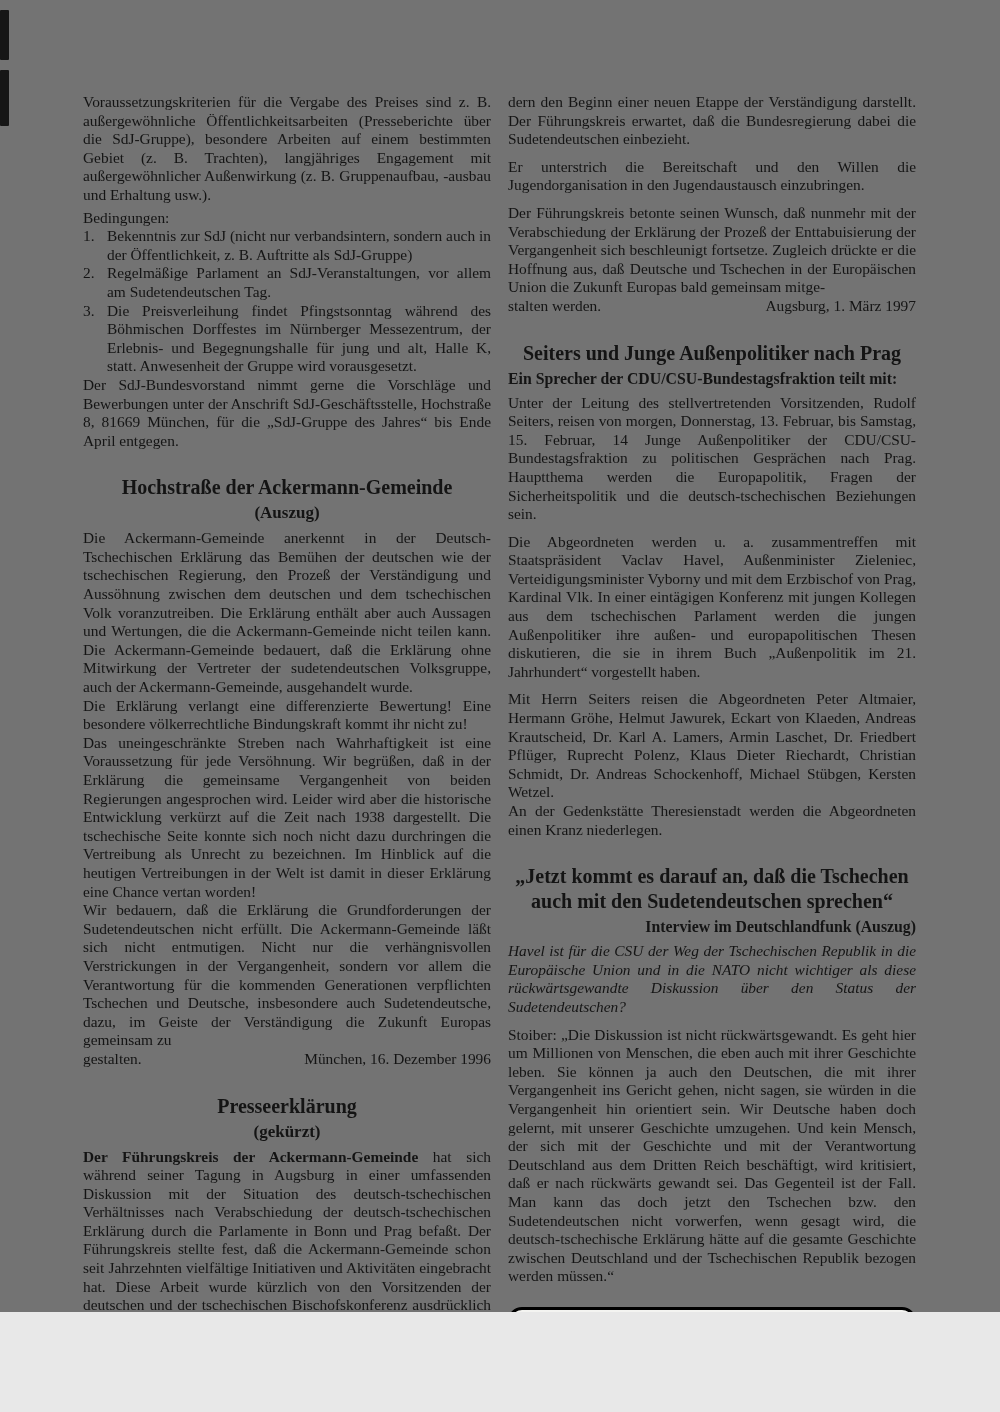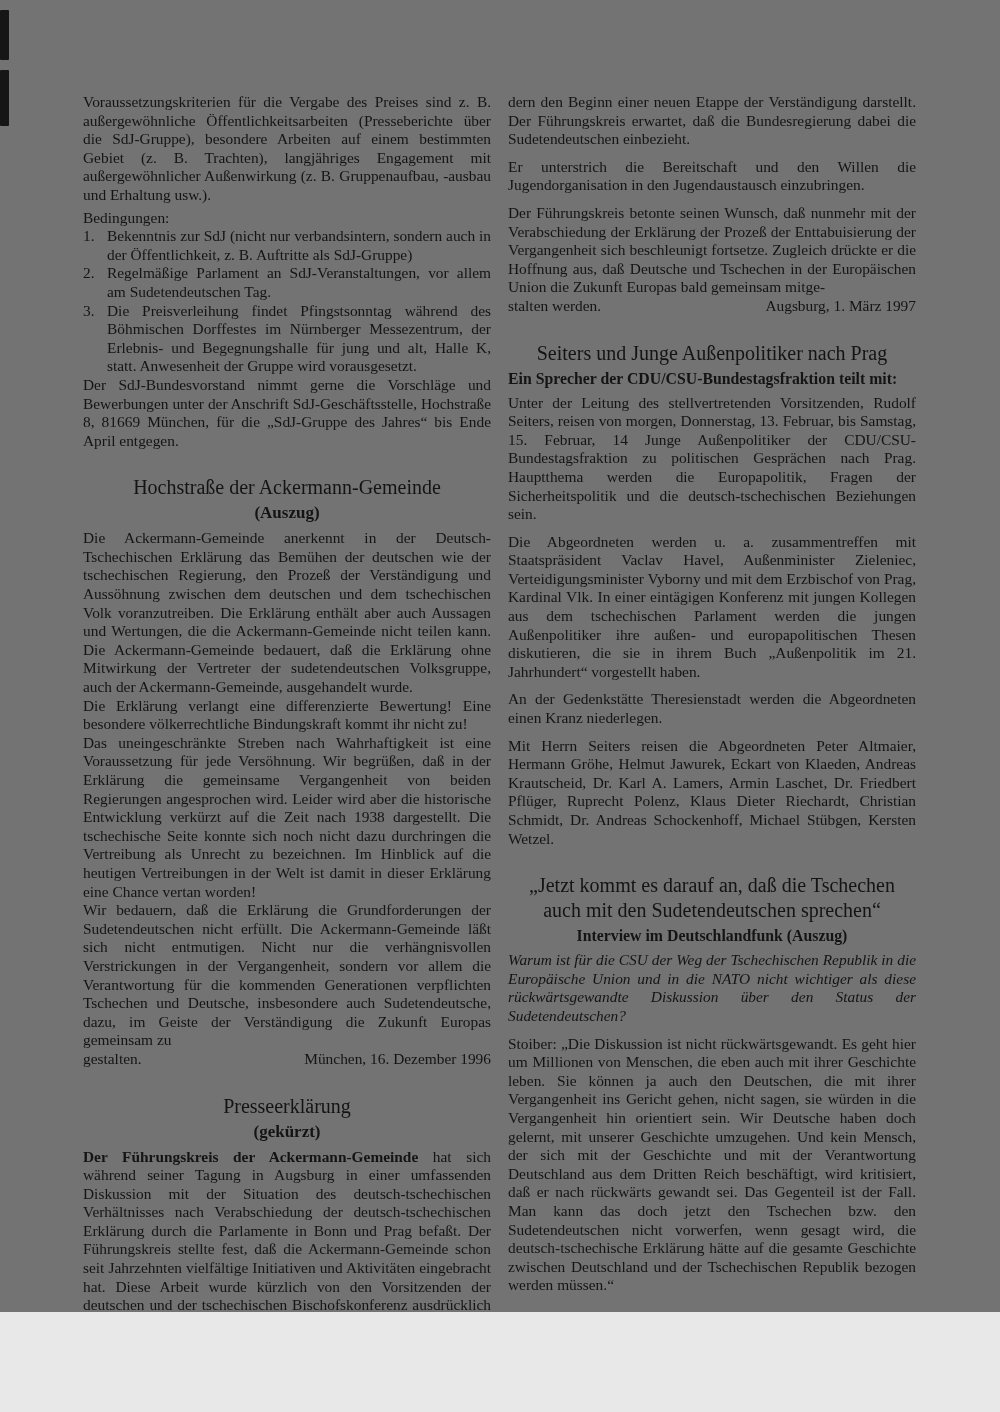--- a/index.html
+++ b/index.html
@@ -48,39 +48,39 @@
   .list-text { flex: 1; text-align: justify; hyphens: auto; -webkit-hyphens: auto; }
 
   .dateline {
     display: flex;
     justify-content: space-between;
   }
 
   .h1 {
     font-size: 20px;
     line-height: 25px;
-    font-weight: normal;
+    font-weight: bold;
     text-align: center;
     margin: 25px 0 2px 0;
   }
   .h2 {
     font-size: 17px;
     line-height: 22px;
     font-weight: bold;
     text-align: center;
     margin: 0 0 5px 0;
   }
   .h3 {
     font-size: 15.8px;
     line-height: 21px;
     font-weight: bold;
     margin: 0 0 5px 0;
     text-align: left;
   }
-  .centered { text-align: center; }
+  .centered { text-align: right; }
   .bold { font-weight: bold; }
   .italic { font-style: italic; }
   .block { display: block; }
   .gap-top { margin-top: 4px; margin-bottom: 9px; }
 
   .banner {
     margin-top: 21px;
     height: 70px;
     border: 3px solid #000;
     border-radius: 14px;
@@ -159,30 +159,30 @@
     <div class="dateline">
       <span>stalten werden.</span>
       <span>Augsburg, 1. März 1997</span>
     </div>
 
     <div class="h1">Seiters und Junge Außenpolitiker nach Prag</div>
     <div class="h3">Ein Sprecher der CDU/CSU-Bundestagsfraktion teilt mit:</div>
 
     <p class="para gap">Unter der Leitung des stellvertretenden Vorsitzenden, Rudolf Seiters, reisen von morgen, Donnerstag, 13. Februar, bis Samstag, 15. Februar, 14 Junge Außenpolitiker der CDU/CSU-Bundestagsfraktion zu politischen Gesprächen nach Prag. Hauptthema werden die Europapolitik, Fragen der Sicherheitspolitik und die deutsch-tschechischen Beziehungen sein.</p>
     <p class="para gap">Die Abgeordneten werden u. a. zusammentreffen mit Staatspräsident Vaclav Havel, Außenminister Zieleniec, Verteidigungsminister Vyborny und mit dem Erzbischof von Prag, Kardinal Vlk. In einer eintägigen Konferenz mit jungen Kollegen aus dem tschechischen Parlament werden die jungen Außenpolitiker ihre außen- und europapolitischen Thesen diskutieren, die sie in ihrem Buch „Außenpolitik im 21. Jahrhundert“ vorgestellt haben.</p>
+    <p class="para">Mit Herrn Seiters reisen die Abgeordneten Peter Altmaier, Hermann Gröhe, Helmut Jawurek, Eckart von Klaeden, Andreas Krautscheid, Dr. Karl A. Lamers, Armin Laschet, Dr. Friedbert Pflüger, Ruprecht Polenz, Klaus Dieter Riechardt, Christian Schmidt, Dr. Andreas Schockenhoff, Michael Stübgen, Kersten Wetzel.</p>
     <p class="para gap">An der Gedenkstätte Theresienstadt werden die Abgeordneten einen Kranz niederlegen.</p>
-    <p class="para">Mit Herrn Seiters reisen die Abgeordneten Peter Altmaier, Hermann Gröhe, Helmut Jawurek, Eckart von Klaeden, Andreas Krautscheid, Dr. Karl A. Lamers, Armin Laschet, Dr. Friedbert Pflüger, Ruprecht Polenz, Klaus Dieter Riechardt, Christian Schmidt, Dr. Andreas Schockenhoff, Michael Stübgen, Kersten Wetzel.</p>
 
     <div class="h1">
       <span class="block">„Jetzt kommt es darauf an, daß die Tschechen</span>
       <span class="block">auch mit den Sudetendeutschen sprechen“</span>
     </div>
     <div class="h3 centered">Interview im Deutschlandfunk (Auszug)</div>
 
-    <p class="para italic gap-top">Warum ist für die CSU der Weg der Tschechischen Republik in die Europäische Union und in die NATO nicht wichtiger als diese rückwärtsgewandte Diskussion über den Status der Sudetendeutschen?</p>
+    <p class="para italic gap-top">Havel ist für die CSU der Weg der Tschechischen Republik in die Europäische Union und in die NATO nicht wichtiger als diese rückwärtsgewandte Diskussion über den Status der Sudetendeutschen?</p>
     <p class="para"><span>Stoiber:</span><span> „Die Diskussion ist nicht rückwärtsgewandt. Es geht hier um Millionen von Menschen, die eben auch mit ihrer Geschichte leben. Sie können ja auch den Deutschen, die mit ihrer Vergangenheit ins Gericht gehen, nicht sagen, sie würden in die Vergangenheit hin orientiert sein. Wir Deutsche haben doch gelernt, mit unserer Geschichte umzugehen. Und kein Mensch, der sich mit der Geschichte und mit der Verantwortung Deutschland aus dem Dritten Reich beschäftigt, wird kritisiert, daß er nach rückwärts gewandt sei. Das Gegenteil ist der Fall. Man kann das doch jetzt den Tschechen bzw. den Sudetendeutschen nicht vorwerfen, wenn gesagt wird, die deutsch-tschechische Erklärung hätte auf die gesamte Geschichte zwischen Deutschland und der Tschechischen Republik bezogen werden müssen.“</span></p>
 
     <div class="banner">
       <span>NÜRNBERG RUFT!</span>
     </div>
 
   </div>
 
   <div class="page-number">9</div>
 

